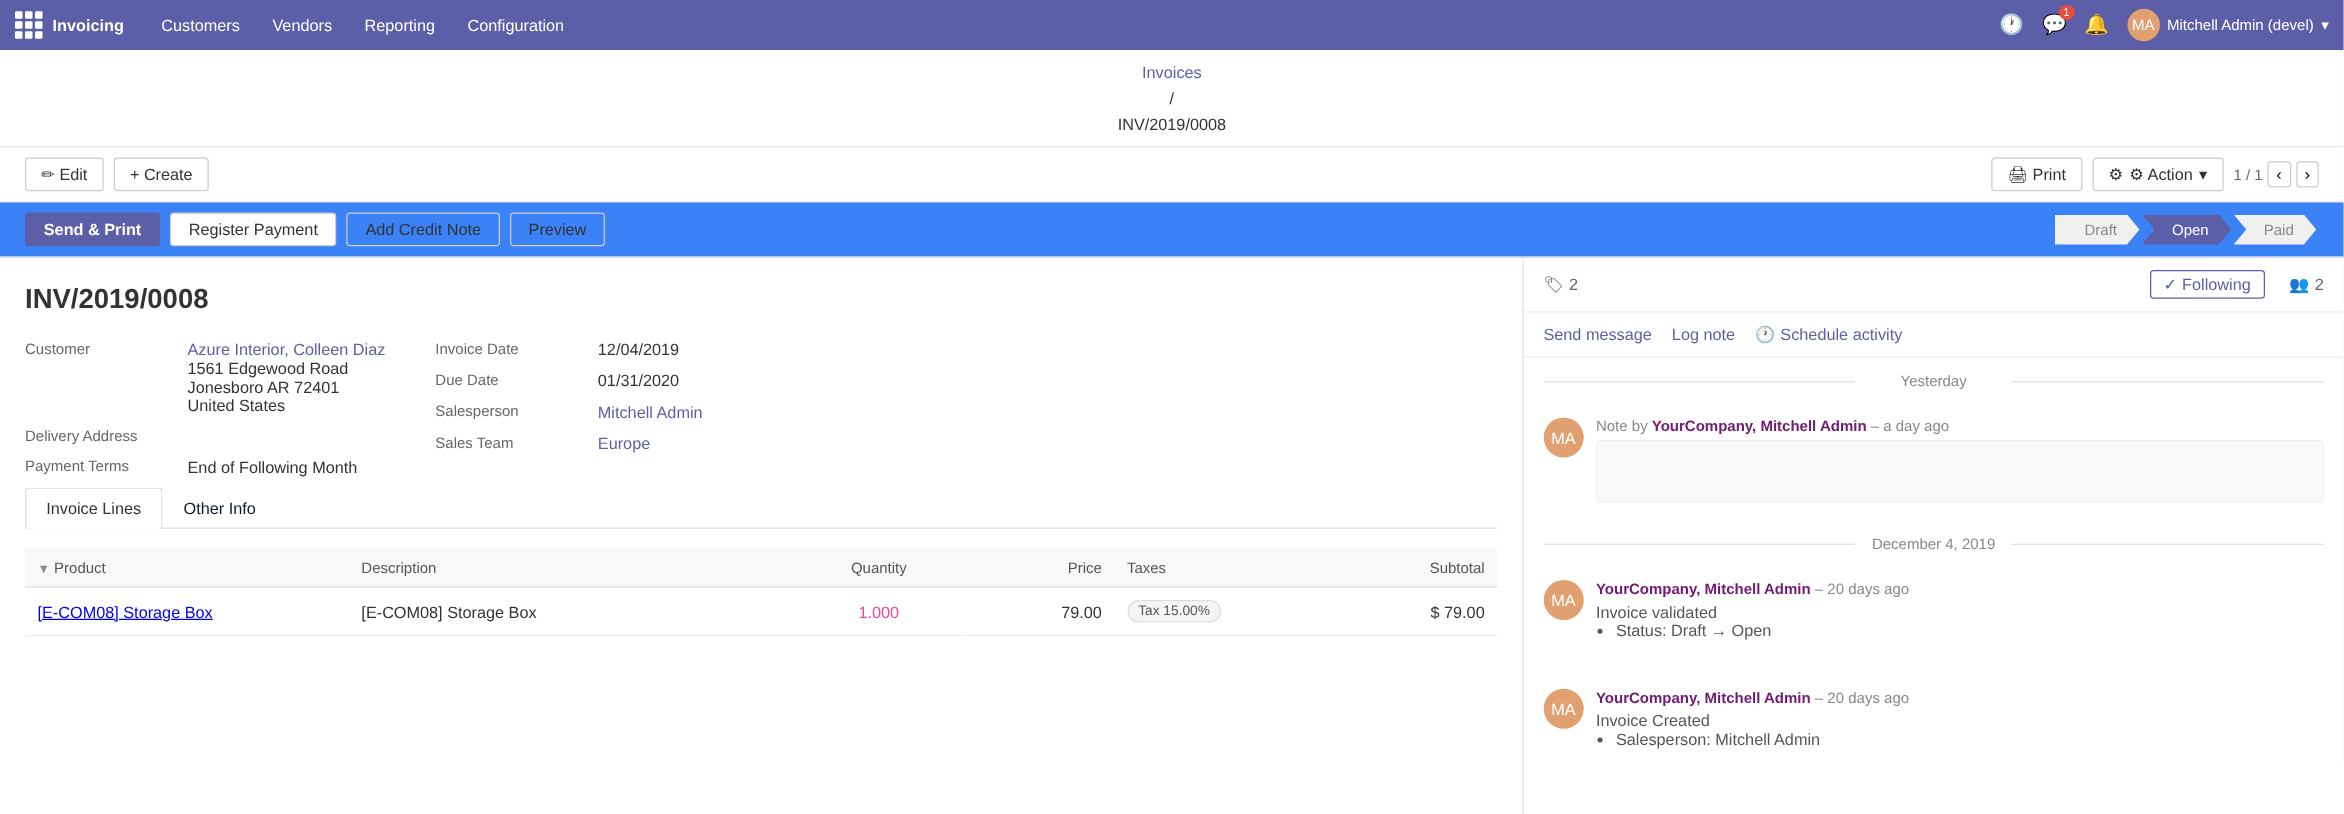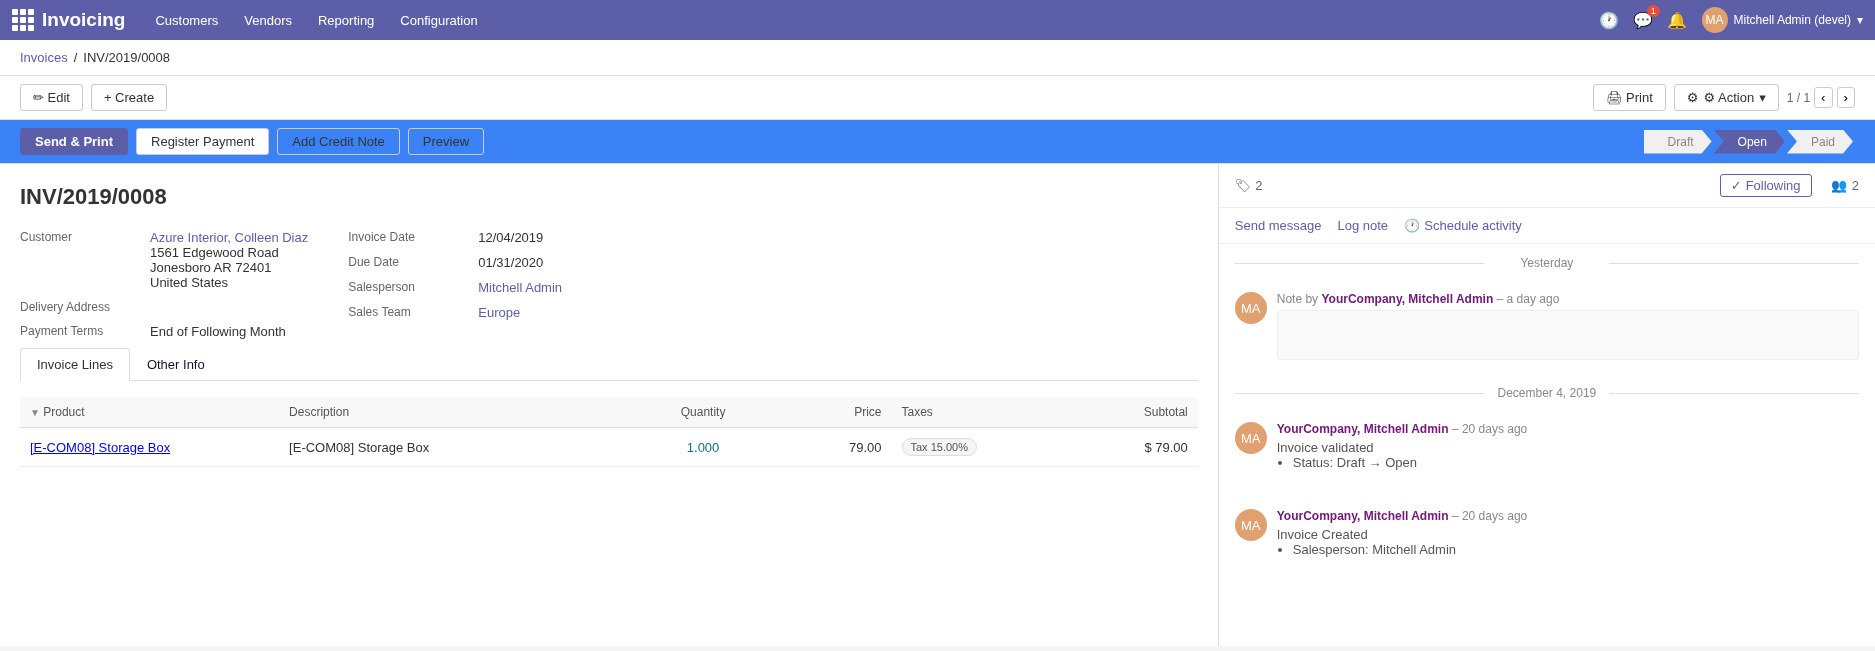--- a/index.html
+++ b/index.html
@@ -12,21 +12,21 @@
       display: flex;
       align-items: center;
       padding: 0 12px;
       height: 40px;
       gap: 20px;
     }
     .top-nav .brand {
       display: flex;
       align-items: center;
       gap: 8px;
-      font-size: 19px;
+      font-size: 13px;
       font-weight: bold;
     }
     .top-nav .brand .grid-icon {
       display: grid;
       grid-template-columns: repeat(3,6px);
       grid-template-rows: repeat(3,6px);
       gap: 2px;
     }
     .top-nav .brand .grid-icon span {
       background: white;
@@ -89,20 +89,21 @@
 
     
     .breadcrumb {
       background: white;
       padding: 10px 20px;
       font-size: 13px;
       border-bottom: 1px solid #e0e0e0;
       display: flex;
       align-items: center;
       gap: 6px;
+      flex-direction: column;
     }
     .breadcrumb a { color: #5c5fa8; text-decoration: none; }
 
     
     .toolbar {
       background: white;
       padding: 8px 20px;
       display: flex;
       align-items: center;
       gap: 8px;
@@ -300,21 +301,21 @@
       padding: 10px;
       vertical-align: middle;
     }
     .product-table .col-product { width: 22%; }
     .product-table .col-desc { width: 30%; }
     .product-table .col-qty { width: 12%; text-align: center; }
     .product-table .col-price { width: 10%; text-align: right; }
     .product-table .col-taxes { width: 16%; }
     .product-table .col-subtotal { width: 10%; text-align: right; }
 
-    .qty-link { color: #0f766e; }
+    .qty-link { color: #ec4899; }
 
     .tax-badge {
       display: inline-block;
       background: #f5f5f5;
       border: 1px solid #ddd;
       border-radius: 10px;
       padding: 2px 8px;
       font-size: 11px;
       color: #555;
     }

